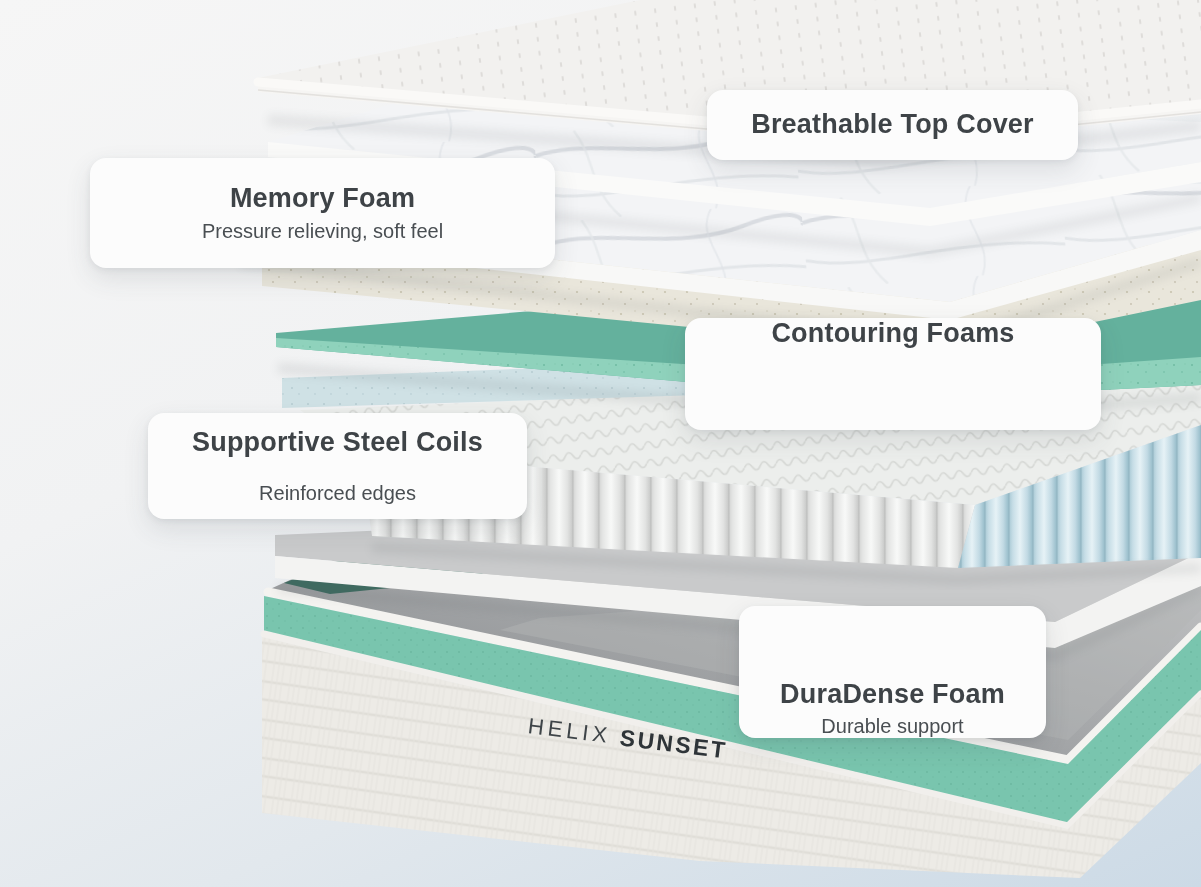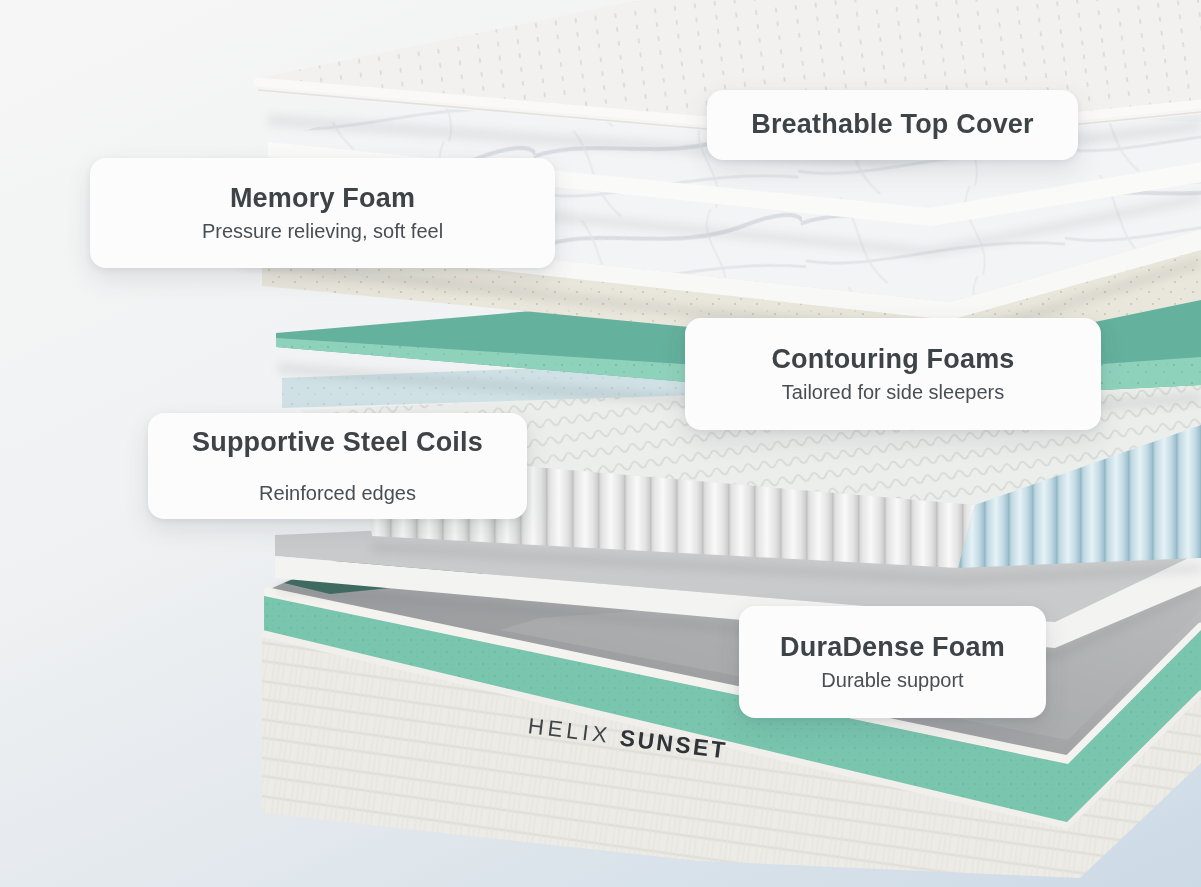--- a/index.html
+++ b/index.html
@@ -167,31 +167,30 @@
 
   <div class="callout" style="left:707px;top:90px;width:371px;height:70px;">
     <div class="callout-title">Breathable Top Cover</div>
   </div>
 
   <div class="callout" style="left:90px;top:158px;width:465px;height:110px;">
     <div class="callout-title">Memory Foam</div>
     <div class="callout-sub">Pressure relieving, soft feel</div>
   </div>
 
-  <div class="callout" style="left:685px;top:318px;width:416px;height:112px;">
+  <div class="callout" style="left:685px;top:318px;width:416px;height:112px;justify-content:space-between;">
     <div class="callout-title">Contouring Foams</div>
-    <div class="callout-sub">Tailored for side sleepers</div>
   </div>
 
   <div class="callout" style="left:148px;top:413px;width:379px;height:106px;gap:24px;">
     <div class="callout-title">Supportive Steel Coils</div>
     <div class="callout-sub">Reinforced edges</div>
   </div>
 
-  <div class="callout" style="left:739px;top:606px;width:307px;height:112px;">
+  <div class="callout" style="left:739px;top:606px;width:307px;height:132px;justify-content:flex-end;">
     <div class="callout-title">DuraDense Foam</div>
     <div class="callout-sub">Durable support</div>
   </div>
 
   <div class="brand">
     <span class="brand-light">HELIX</span>
     <span class="brand-bold">SUNSET</span>
   </div>
 
 </div>

